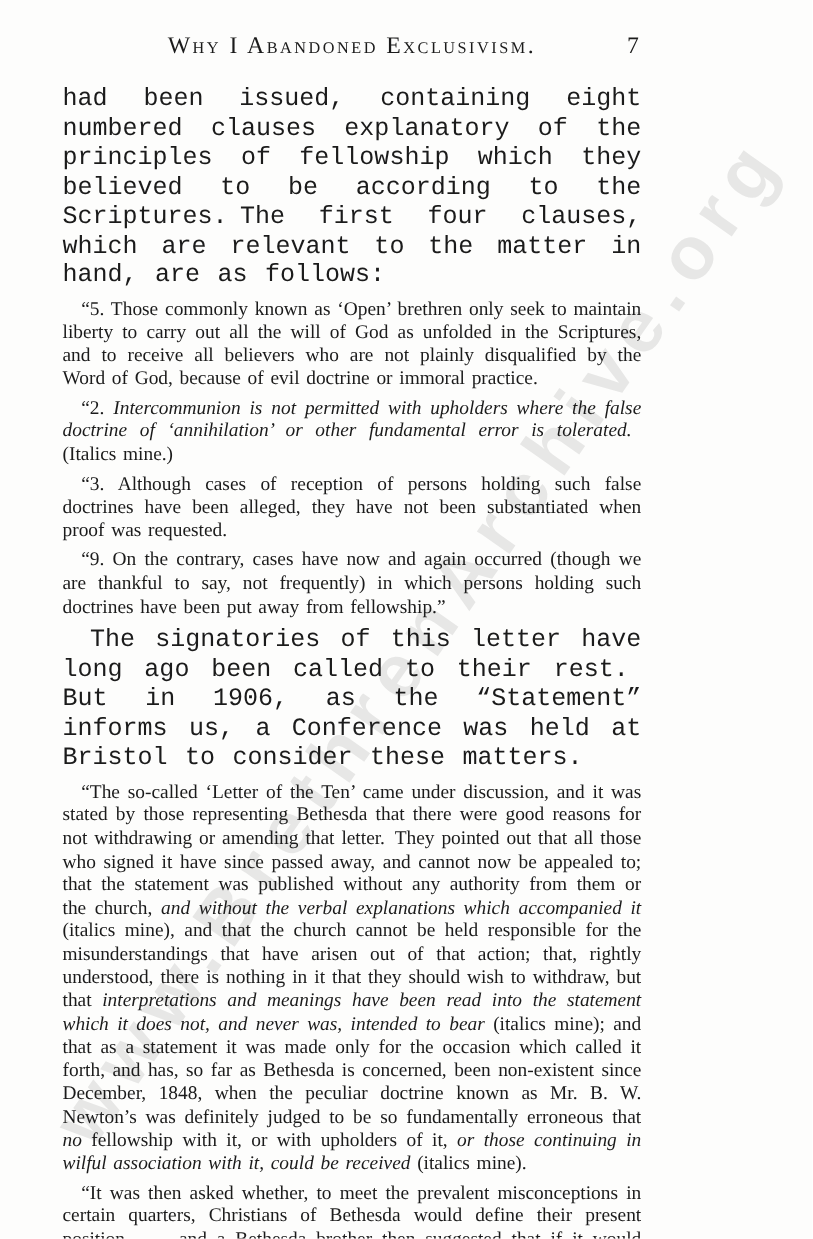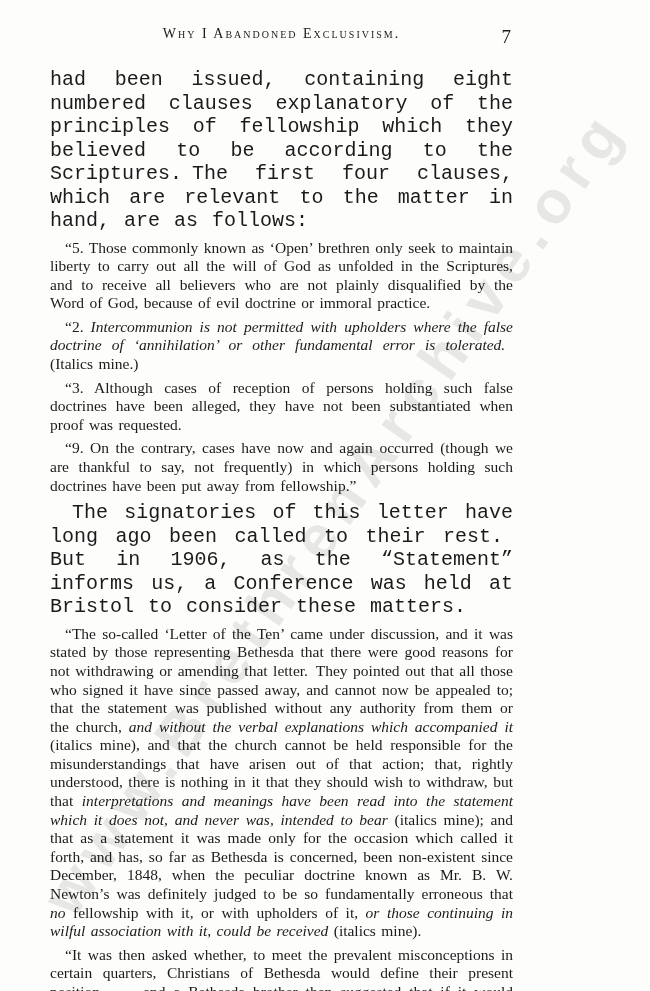--- a/index.html
+++ b/index.html
@@ -42,21 +42,21 @@
     width: 463px;
   }
   .page-header {
     position: relative;
     height: 26px;
   }
   .running-title {
     display: block;
     text-align: center;
     font-variant: small-caps;
-    font-size: 14px;
+    font-size: 19px;
     letter-spacing: 2px;
     white-space: nowrap;
   }
   .page-number {
     position: absolute;
     right: 2px;
     top: 0;
     font-size: 19px;
     letter-spacing: 0;
   }

